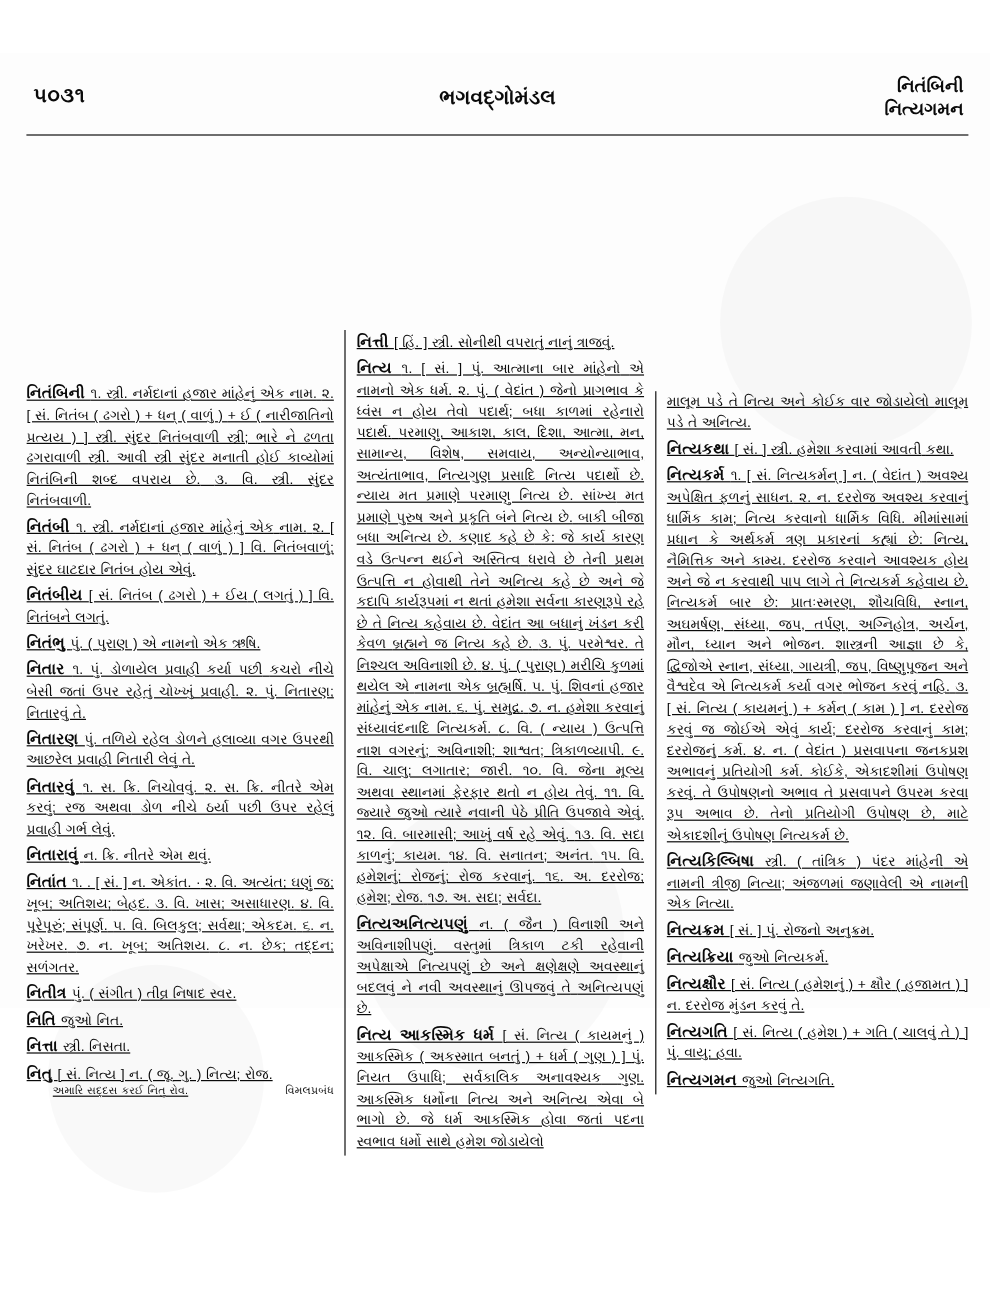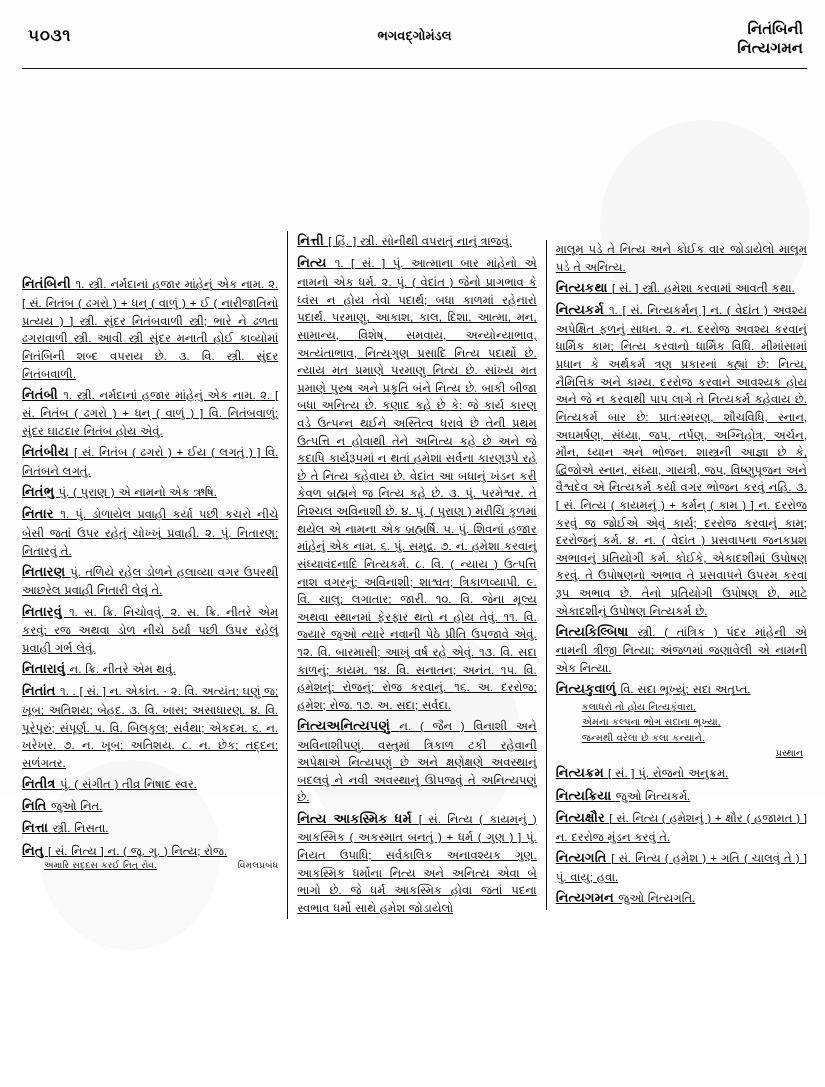--- a/index.html
+++ b/index.html
@@ -15,40 +15,41 @@
     position: relative;
     overflow: hidden;
   }
   .page {
     position: relative;
     width: 825px;
     height: 796px;
     box-sizing: border-box;
     padding: 14px 18px 10px 22px;
     background: #fdfdfd;
+    margin-top: 44px;
   }
   
   .runhead {
     position: relative;
     height: 52px;
   }
   .runhead .folio {
     position: absolute;
     left: 6px;
     top: 12px;
     font-size: 17px;
     font-weight: bold;
     letter-spacing: .5px;
   }
   .runhead .booktitle {
     position: absolute;
     left: 0; right: 0;
     top: 14px;
     text-align: center;
-    font-size: 13px;
+    font-size: 17px;
     font-weight: bold;
   }
   .runhead .guides {
     position: absolute;
     right: 4px;
     top: 6px;
     text-align: right;
     font-size: 15px;
     font-weight: bold;
     line-height: 1.25;
@@ -205,27 +206,20 @@
         <div class="entry">
           <div><span class="hw">નિત્યકથા </span><span>[ સં. ] સ્ત્રી. હમેશા કરવામાં આવતી</span> <span>કથા.</span> </div>
         </div>
         <div class="entry">
           <div><span class="hw">નિત્યકર્મ </span><span>૧.  [ સં. નિત્યકર્મન્ ] ન. ( વેદાંત )</span> <span>અવશ્ય અપેક્ષિત ફળનું સાધન.</span> <span>૨. ન. દરરોજ અવશ્ય કરવાનું ધાર્મિક  કામ;</span> <span>નિત્ય કરવાનો ધાર્મિક વિધિ. મીમાંસામાં પ્રધાન</span> <span>કે અર્થકર્મ ત્રણ પ્રકારનાં કહ્યાં છે: નિત્ય,</span> <span>નૈમિત્તિક અને કામ્ય. દરરોજ કરવાને આવશ્યક</span> <span>હોય અને જે ન કરવાથી પાપ લાગે તે</span> <span>નિત્યકર્મ કહેવાય છે.  નિત્યકર્મ  બાર  છે:</span> <span>પ્રાતઃસ્મરણ, શૌચવિધિ, સ્નાન, અઘમર્ષણ,</span> <span>સંધ્યા, જપ, તર્પણ, અગ્નિહોત્ર, અર્ચન, મૌન,</span> <span>ધ્યાન અને ભોજન. શાસ્ત્રની આજ્ઞા છે કે,</span> <span>દ્વિજોએ  સ્નાન,  સંધ્યા,  ગાયત્રી,  જપ,</span> <span>વિષ્ણુપૂજન અને વૈશ્વદેવ એ નિત્યકર્મ કર્યા વગર</span> <span>ભોજન કરવું નહિ.</span> <span>૩.  [ સં. નિત્ય ( કાયમનું ) + કર્મન્ ( કામ ) ]</span> <span>ન.  દરરોજ  કરવું જ  જોઈએ એવું  કાર્ય;</span> <span>દરરોજ કરવાનું કામ; દરરોજનું કર્મ.</span> <span>૪.  ન.   ( વેદાંત )  પ્રસવાપના  જનકપ્રશ</span> <span>અભાવનું પ્રતિયોગી કર્મ. કોઈકે, એકાદશીમાં</span> <span>ઉપોષણ કરવું. તે ઉપોષણનો અભાવ તે</span> <span>પ્રસવાપને ઉપરમ કરવા રૂપ અભાવ છે. તેનો</span> <span>પ્રતિયોગી ઉપોષણ  છે,  માટે  એકાદશીનું</span> <span>ઉપોષણ નિત્યકર્મ છે.</span> </div>
         </div>
         <div class="entry">
           <div><span class="hw">નિત્યકિલ્બિષા </span><span>સ્ત્રી.  ( તાંત્રિક )  પંદર માંહેની</span> <span>એ નામની ત્રીજી નિત્યા; અંજળમાં જણાવેલી</span> <span>એ નામની એક નિત્યા.</span> </div>
         </div>
         <div class="entry">
-          <div><span class="hw">નિત્યકુવાળું </span><span>વિ. સદા ભૂખ્યું; સદા અતૃપ્ત.</span> </div>
-          <div class="quote">કલાધરો  તો  હોય  નિત્યકુંવારા,</div>
-          <div class="quote">એમના કલ્પના ભોગ સદાના ભૂખ્યા,</div>
-          <div class="quote">જન્મથી વરેલા છે કલા કન્યાને.</div>
-          <div class="source">પ્રસ્થાન</div>
-        </div>
-        <div class="entry">
           <div><span class="hw">નિત્યક્રમ </span><span>[ સં. ] પું. રોજનો અનુક્રમ.</span> </div>
         </div>
         <div class="entry">
           <div><span class="hw">નિત્યક્રિયા </span><span>જુઓ નિત્યકર્મ.</span> </div>
         </div>
         <div class="entry">
           <div><span class="hw">નિત્યક્ષૌર </span><span>[ સં.  નિત્ય ( હમેશનું ) + ક્ષૌર</span> <span>( હજામત ) ] ન. દરરોજ મુંડન કરવું તે.</span> </div>
         </div>
         <div class="entry">
           <div><span class="hw">નિત્યગતિ </span><span>[ સં. નિત્ય ( હમેશ ) + ગતિ</span> <span>( ચાલવું તે ) ] પું. વાયુ; હવા.</span> </div>

